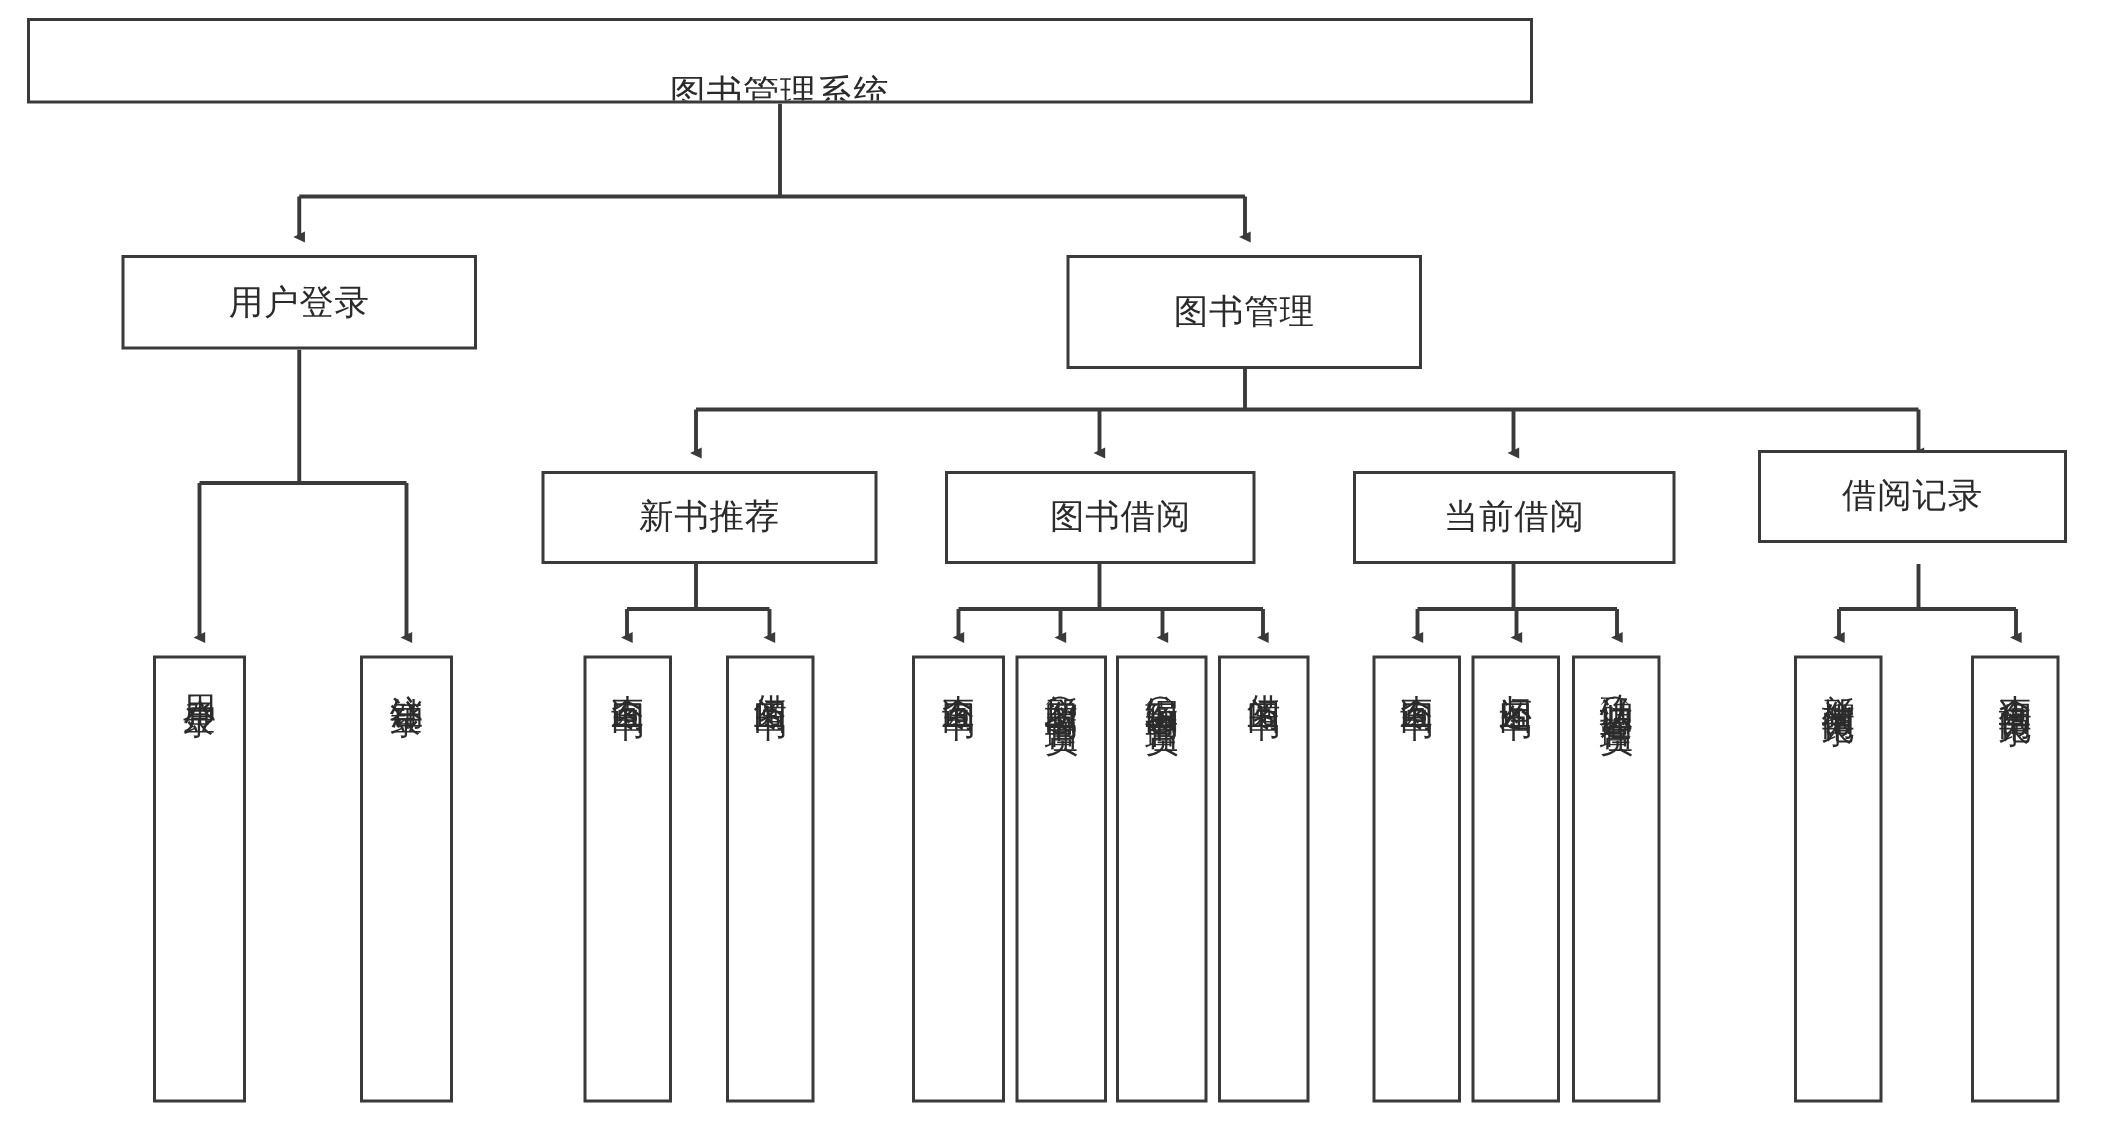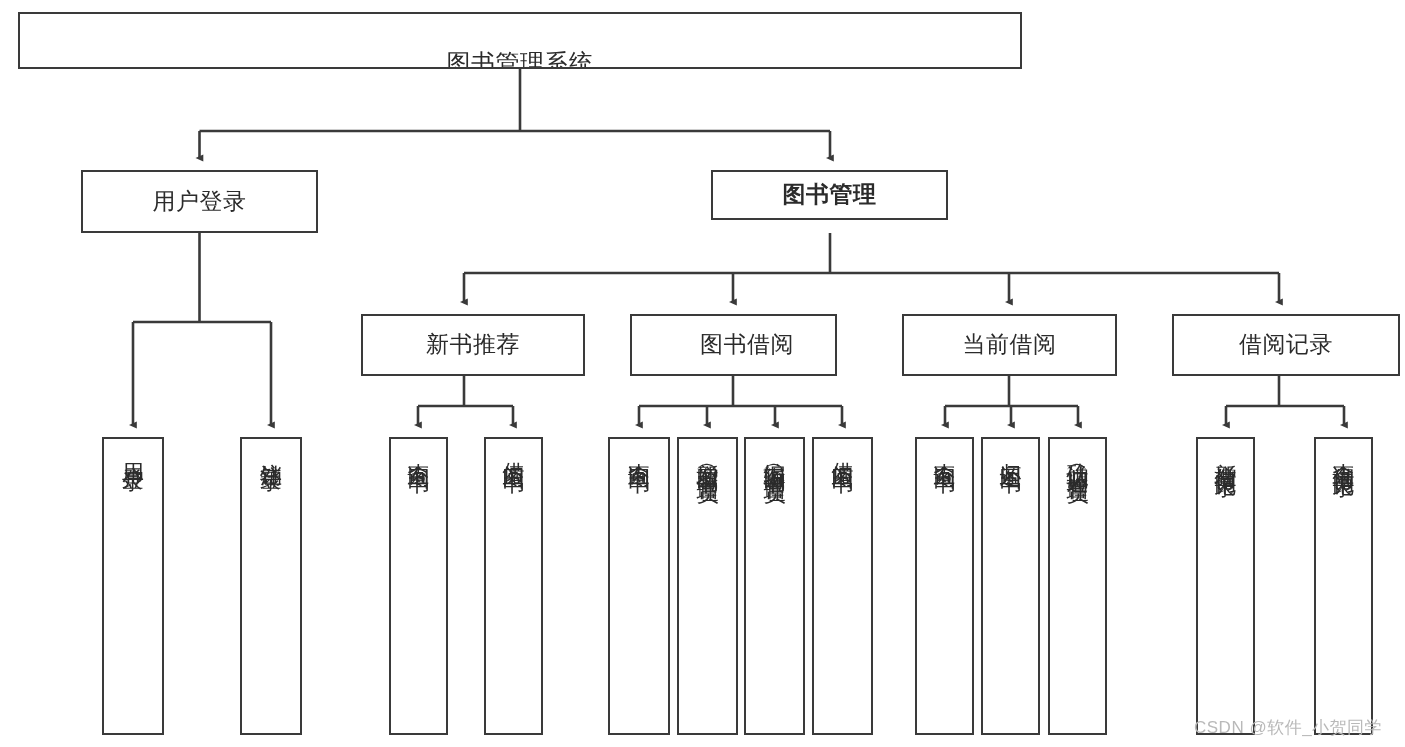--- a/index.html
+++ b/index.html
@@ -125,34 +125,34 @@
     </g>
   </svg>
 
   <div class="node root horizontal" style="left: 18px; top: 12px; width: 1004px; height: 57px;">
     <span class="node-label">图书管理系统</span>
   </div>
 
   <div class="node horizontal" style="left: 81px; top: 170px; width: 237px; height: 63px;">
     <span class="node-label">用户登录</span>
   </div>
-  <div class="node horizontal" style="left: 711px; top: 170px; width: 237px; height: 50px; font-weight: bold;">
+  <div class="node horizontal" style="left: 711px; top: 170px; width: 237px; height: 76px;">
     <span class="node-label">图书管理</span>
   </div>
 
   <div class="node horizontal" style="left: 361px; top: 314px; width: 224px; height: 62px;">
     <span class="node-label">新书推荐</span>
   </div>
   <div class="node horizontal" style="left: 630px; top: 314px; width: 207px; height: 62px; padding-left: 27px;">
     <span class="node-label">图书借阅</span>
   </div>
   <div class="node horizontal" style="left: 902px; top: 314px; width: 215px; height: 62px;">
     <span class="node-label">当前借阅</span>
   </div>
-  <div class="node horizontal" style="left: 1172px; top: 314px; width: 228px; height: 62px;">
+  <div class="node horizontal" style="left: 1172px; top: 300px; width: 206px; height: 62px;">
     <span class="node-label">借阅记录</span>
   </div>
 
   <div class="node vertical" style="left: 102px; top: 437px; width: 62px; height: 298px;">
     <span class="node-label">用户登录</span>
   </div>
   <div class="node vertical" style="left: 240px; top: 437px; width: 62px; height: 298px;">
     <span class="node-label">注销登录</span>
   </div>
 
@@ -186,15 +186,14 @@
     <span class="node-label">确认归还（管理员）</span>
   </div>
 
   <div class="node vertical" style="left: 1196px; top: 437px; width: 59px; height: 298px;">
     <span class="node-label">新增借阅记录</span>
   </div>
   <div class="node vertical" style="left: 1314px; top: 437px; width: 59px; height: 298px;">
     <span class="node-label">查询借阅记录</span>
   </div>
 
-  <div class="watermark" style="left: 1194px; top: 716px;">CSDN @软件_小贺同学</div>
 
 </div>
 
 </body></html>

